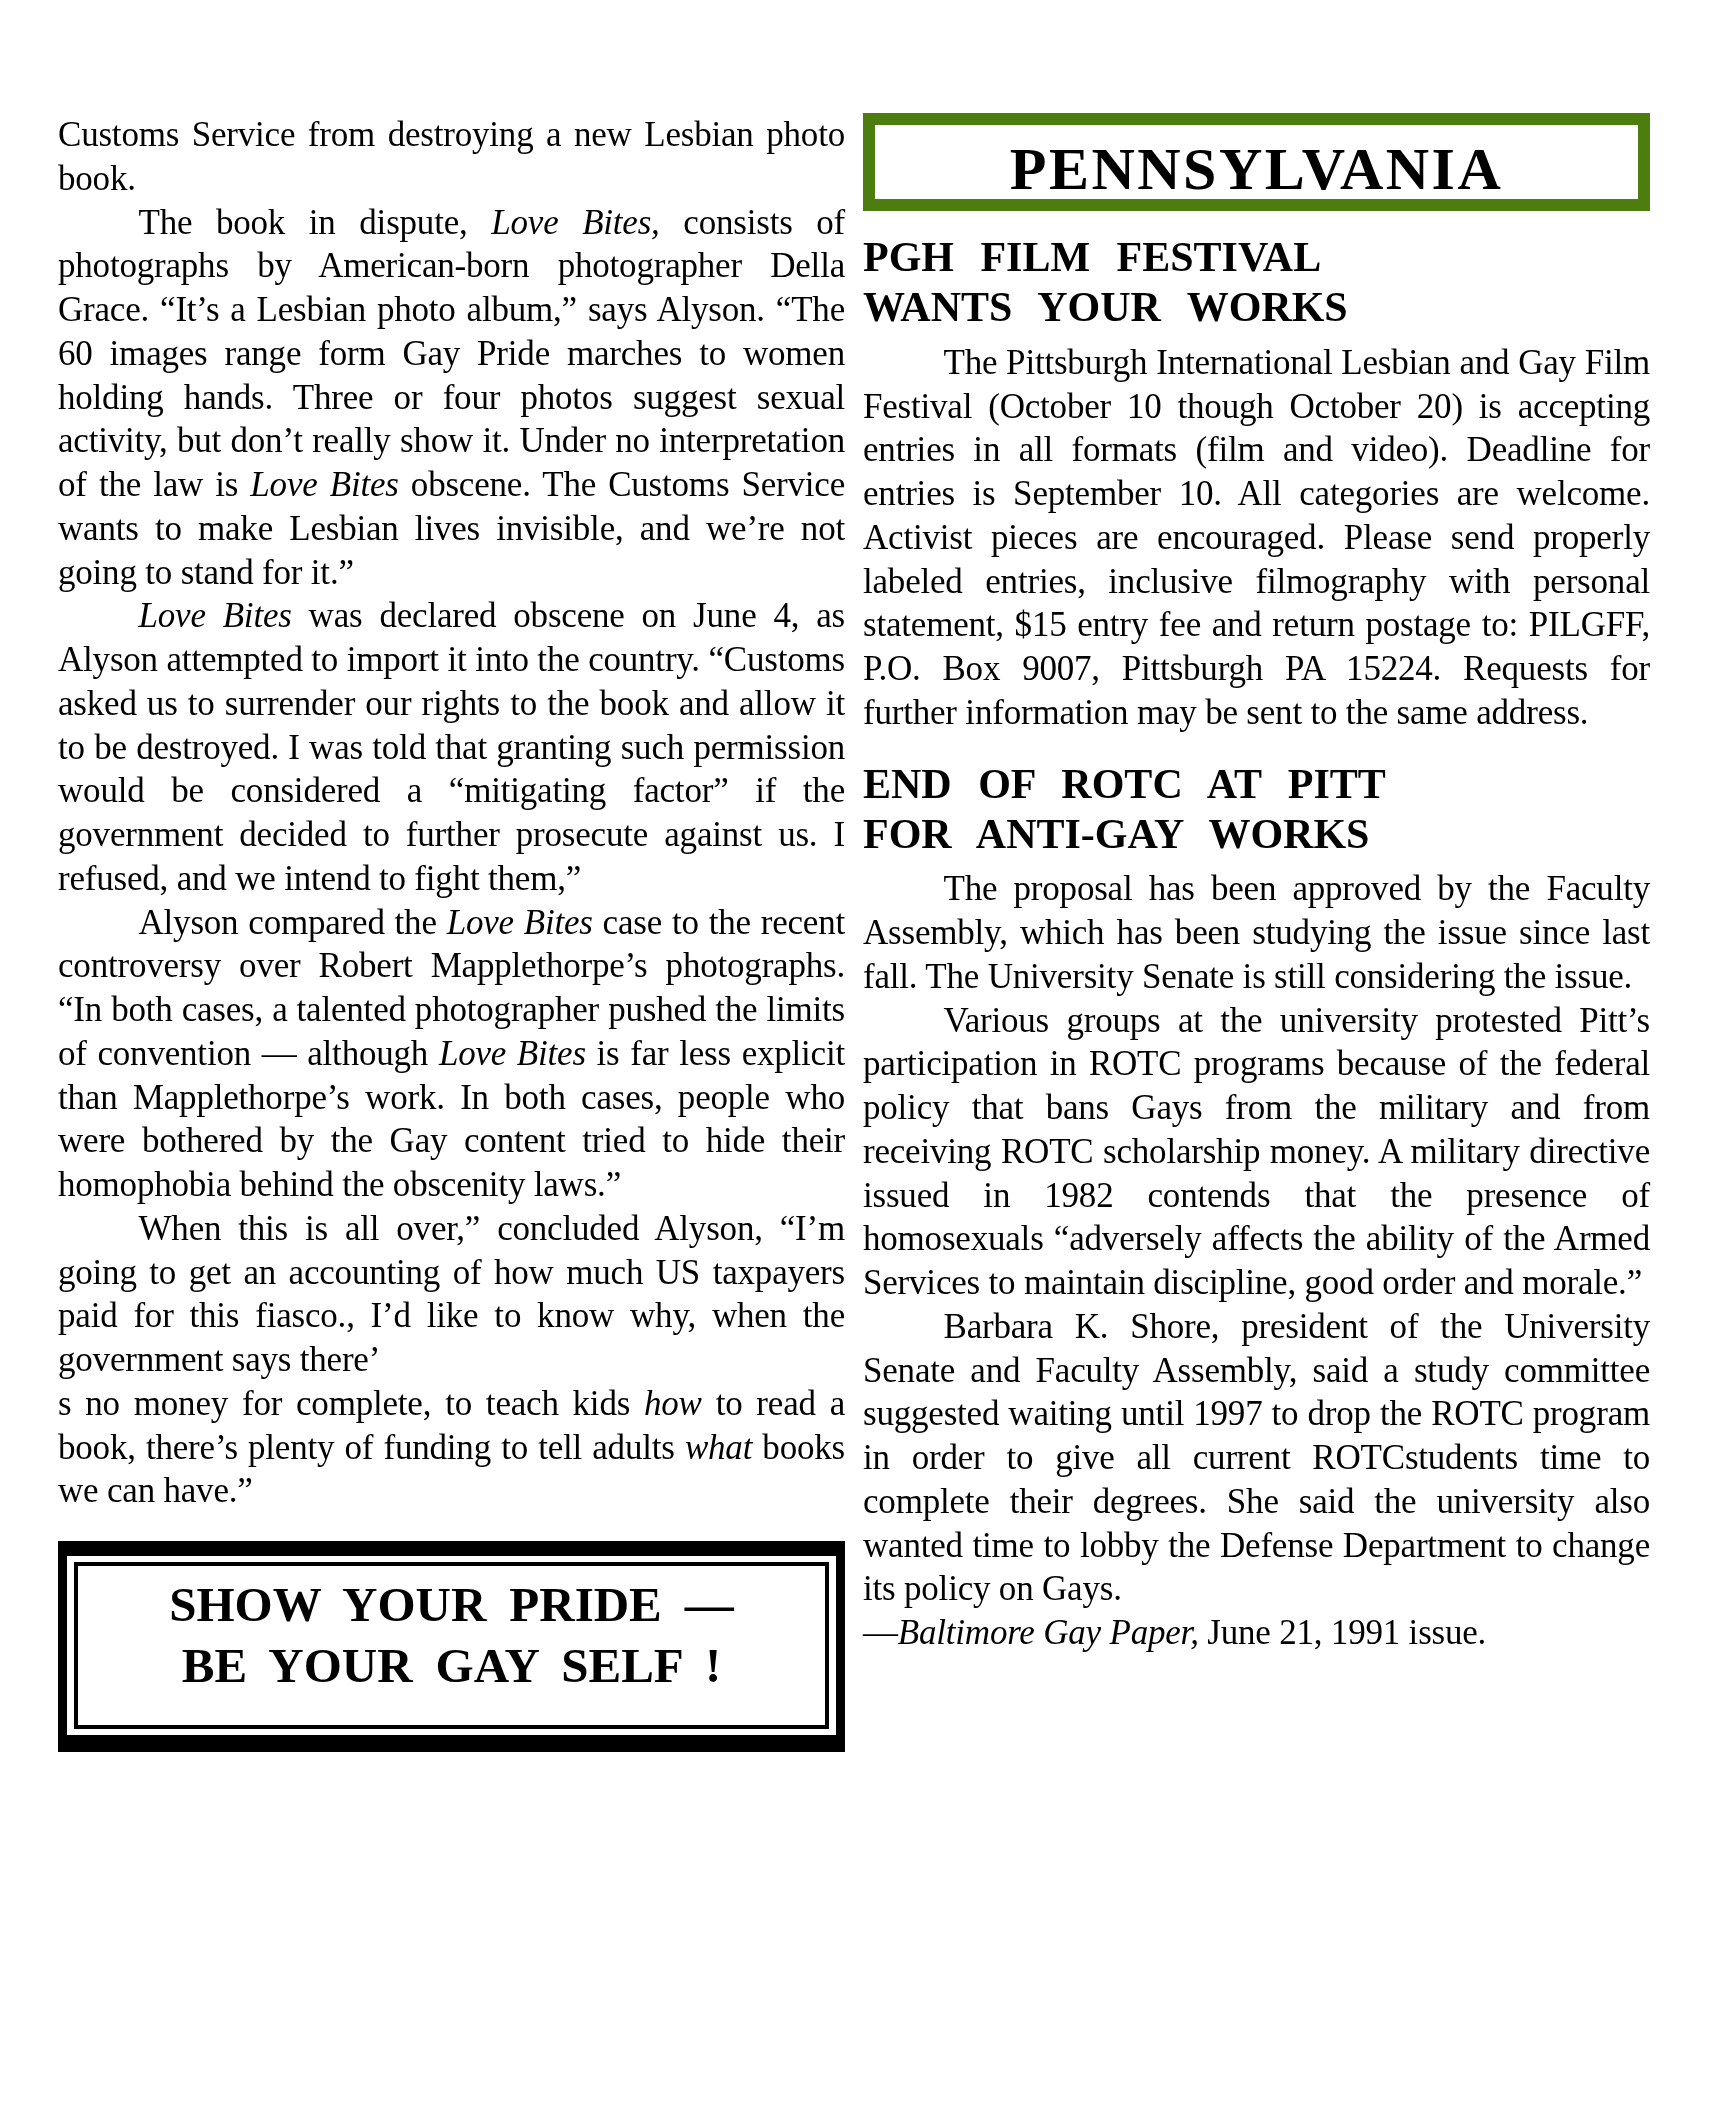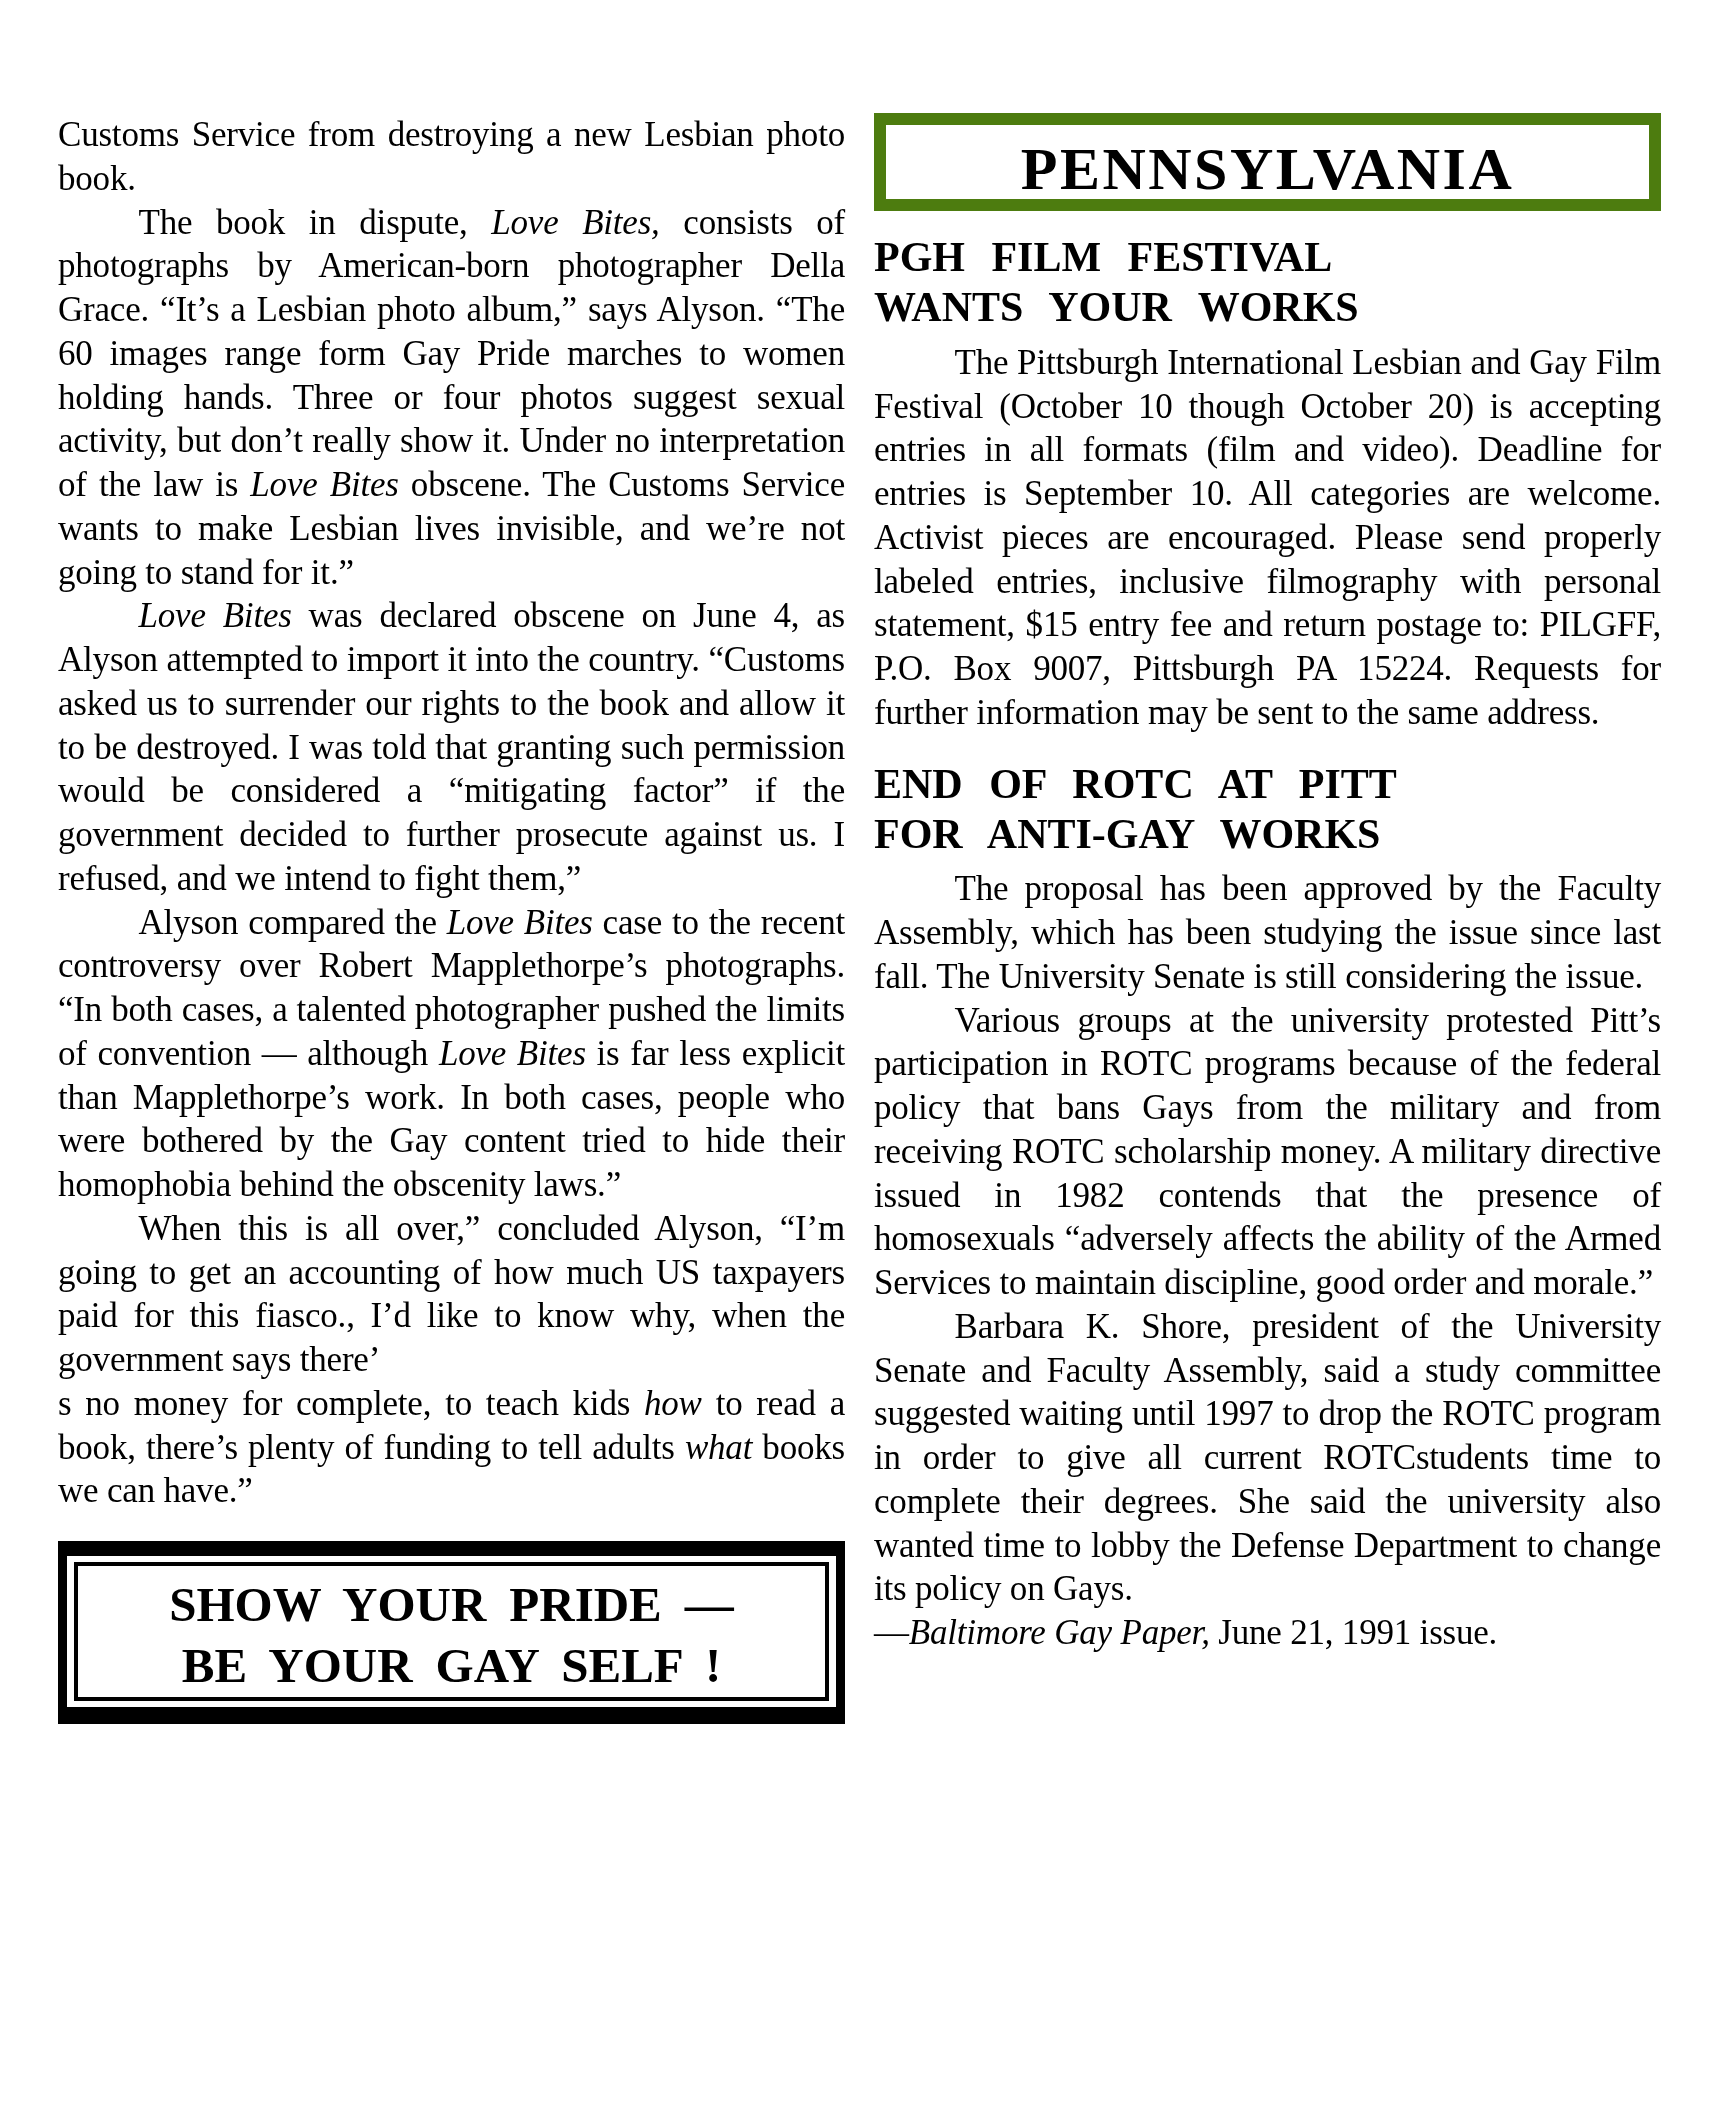--- a/index.html
+++ b/index.html
@@ -5,21 +5,21 @@
   html, body { margin: 0; padding: 0; }
   body {
     width: 1727px; height: 2119px;
     background: #ffffff; color: #000000;
     font-family: "Liberation Serif", "DejaVu Serif", serif;
     overflow: hidden;
     position: relative;
   }
   .page {
     position: absolute; left: 58px; top: 113px; width: 1598px;
-    display: flex; gap: 29px;
+    display: flex; gap: 18px;
   }
   .col { width: 787px; flex: 0 0 auto; }
 
   .col p {
     margin: 0;
     font-size: 35px;
     line-height: 1.25;
     text-align: justify;
     text-indent: 2.3em;
     letter-spacing: -0.2px;
@@ -53,21 +53,21 @@
   .pride-outer {
     margin-top: 28px;
     border: 9px solid #000;
     border-top-width: 15px;
     border-bottom-width: 17px;
     padding: 6px 7px;
     background: #fff;
   }
   .pride-inner {
     border: 4.4px solid #000;
-    padding: 9px 5px 0 5px;
+    padding: 9px 5px 28px 5px;
     text-align: center;
     font-weight: bold;
     font-size: 49px;
     line-height: 1.24;
     word-spacing: 0.22em;
   }
   .pride-line { display: block; white-space: nowrap; }
 
   i { }
 </style>

